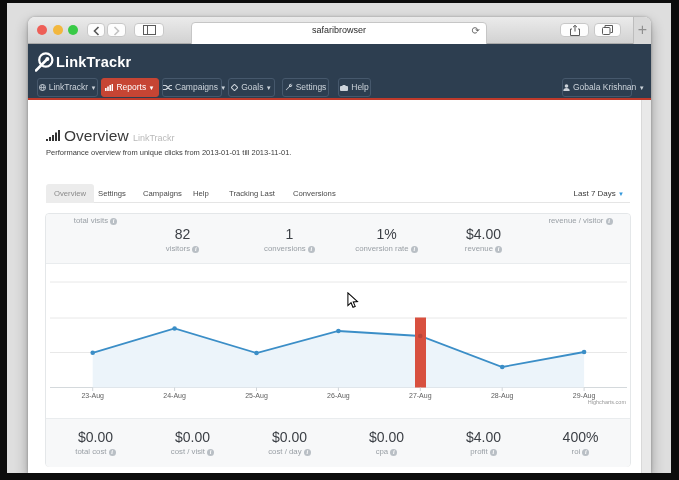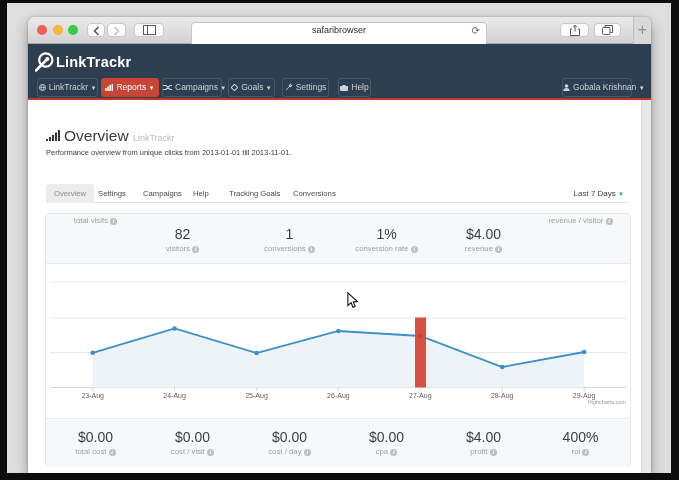--- a/index.html
+++ b/index.html
@@ -137,21 +137,21 @@
               <rect x="6" y="5" width="2" height="6" fill="#333"></rect>
               <rect x="9" y="2.5" width="2" height="8.5" fill="#333"></rect>
               <rect x="12" y="0" width="2" height="11" fill="#333"></rect>
             </svg>Overview <span class="sub">LinkTrackr</span></div>
         <div id="hdesc">Performance overview from unique clicks from 2013-01-01 till 2013-11-01.</div>
         <div id="tabrow">
           <div class="ttab active" style="left:0">Overview</div>
           <div class="ttab" style="left:44px">Settings</div>
           <div class="ttab" style="left:89px">Campaigns</div>
           <div class="ttab" style="left:139px">Help</div>
-          <div class="ttab" style="left:175px">Tracking Goals</div>
+          <div class="ttab" style="left:175px">Tracking Last</div>
           <div class="ttab" style="left:239px">Conversions</div>
           <div id="lastdays">Last 7 Days <span class="caret" style="font-size:6px">▼</span></div>
         </div>
         <div id="panel">
           <div class="statrow" id="stats1">
             <div class="stat" style="left:1px">
                 <div class="lbl">total visits <span class="info">i</span></div>
               </div>
             <div class="stat" style="left:88px">
                 <div class="val">82</div>

